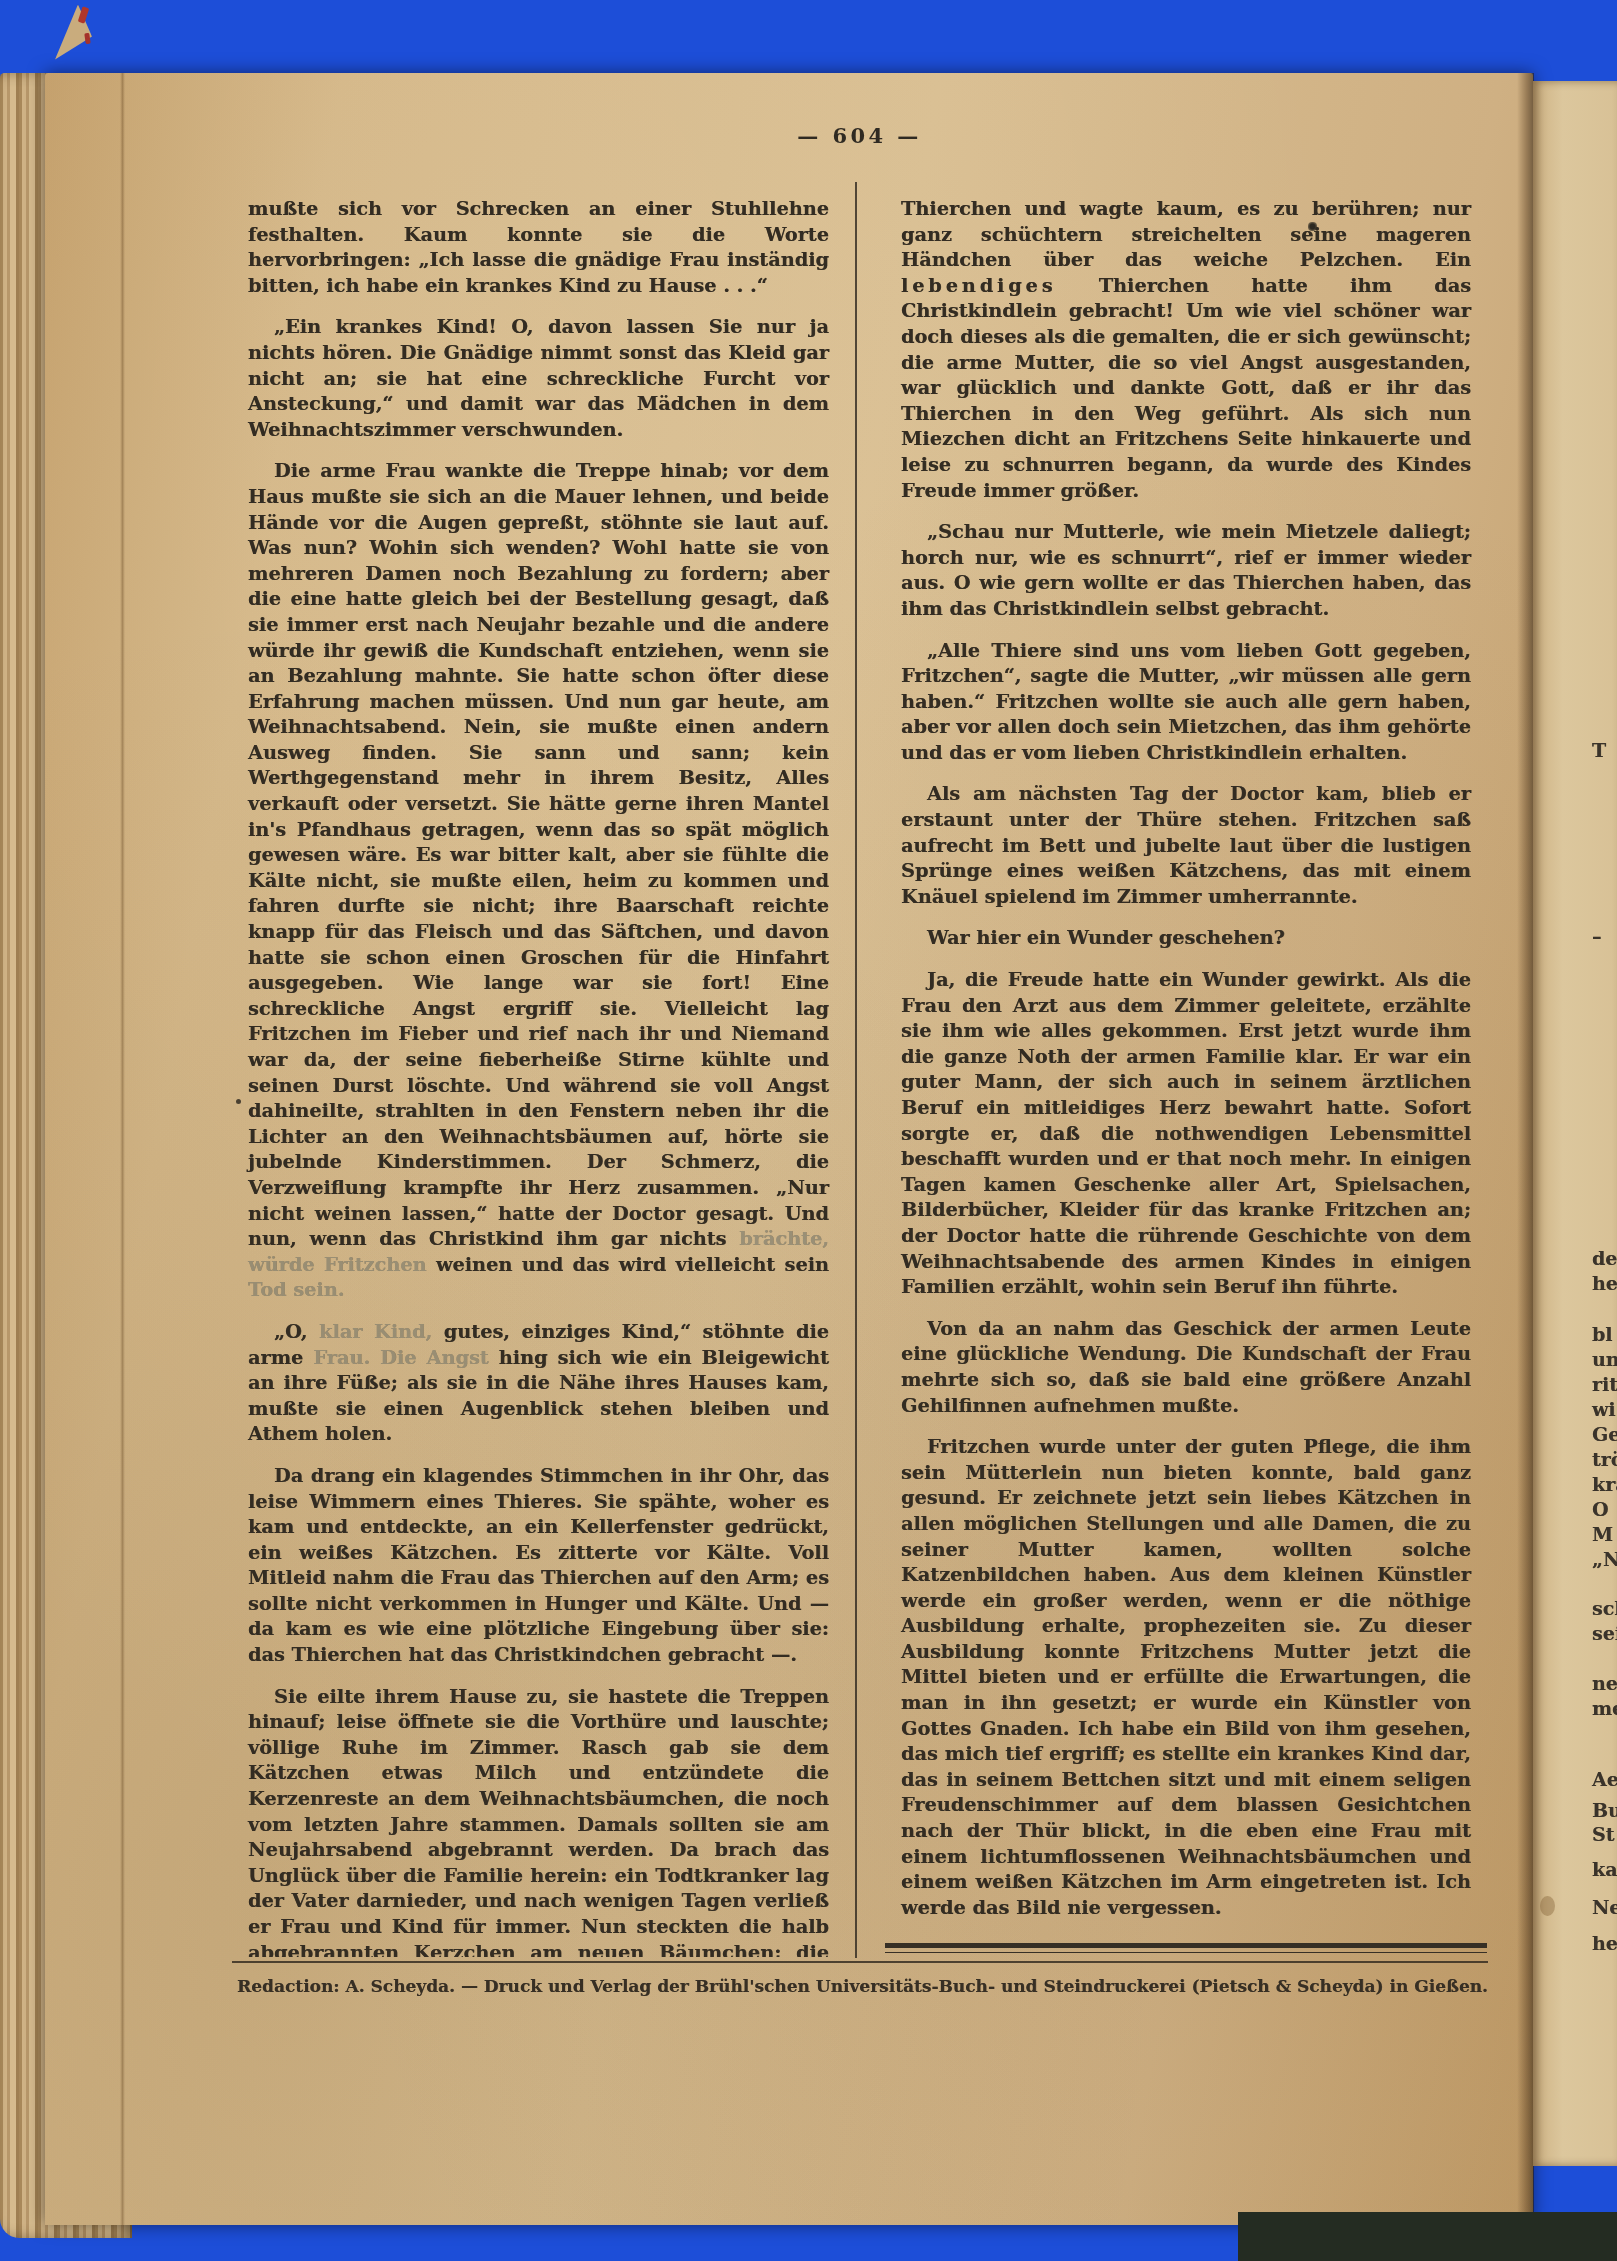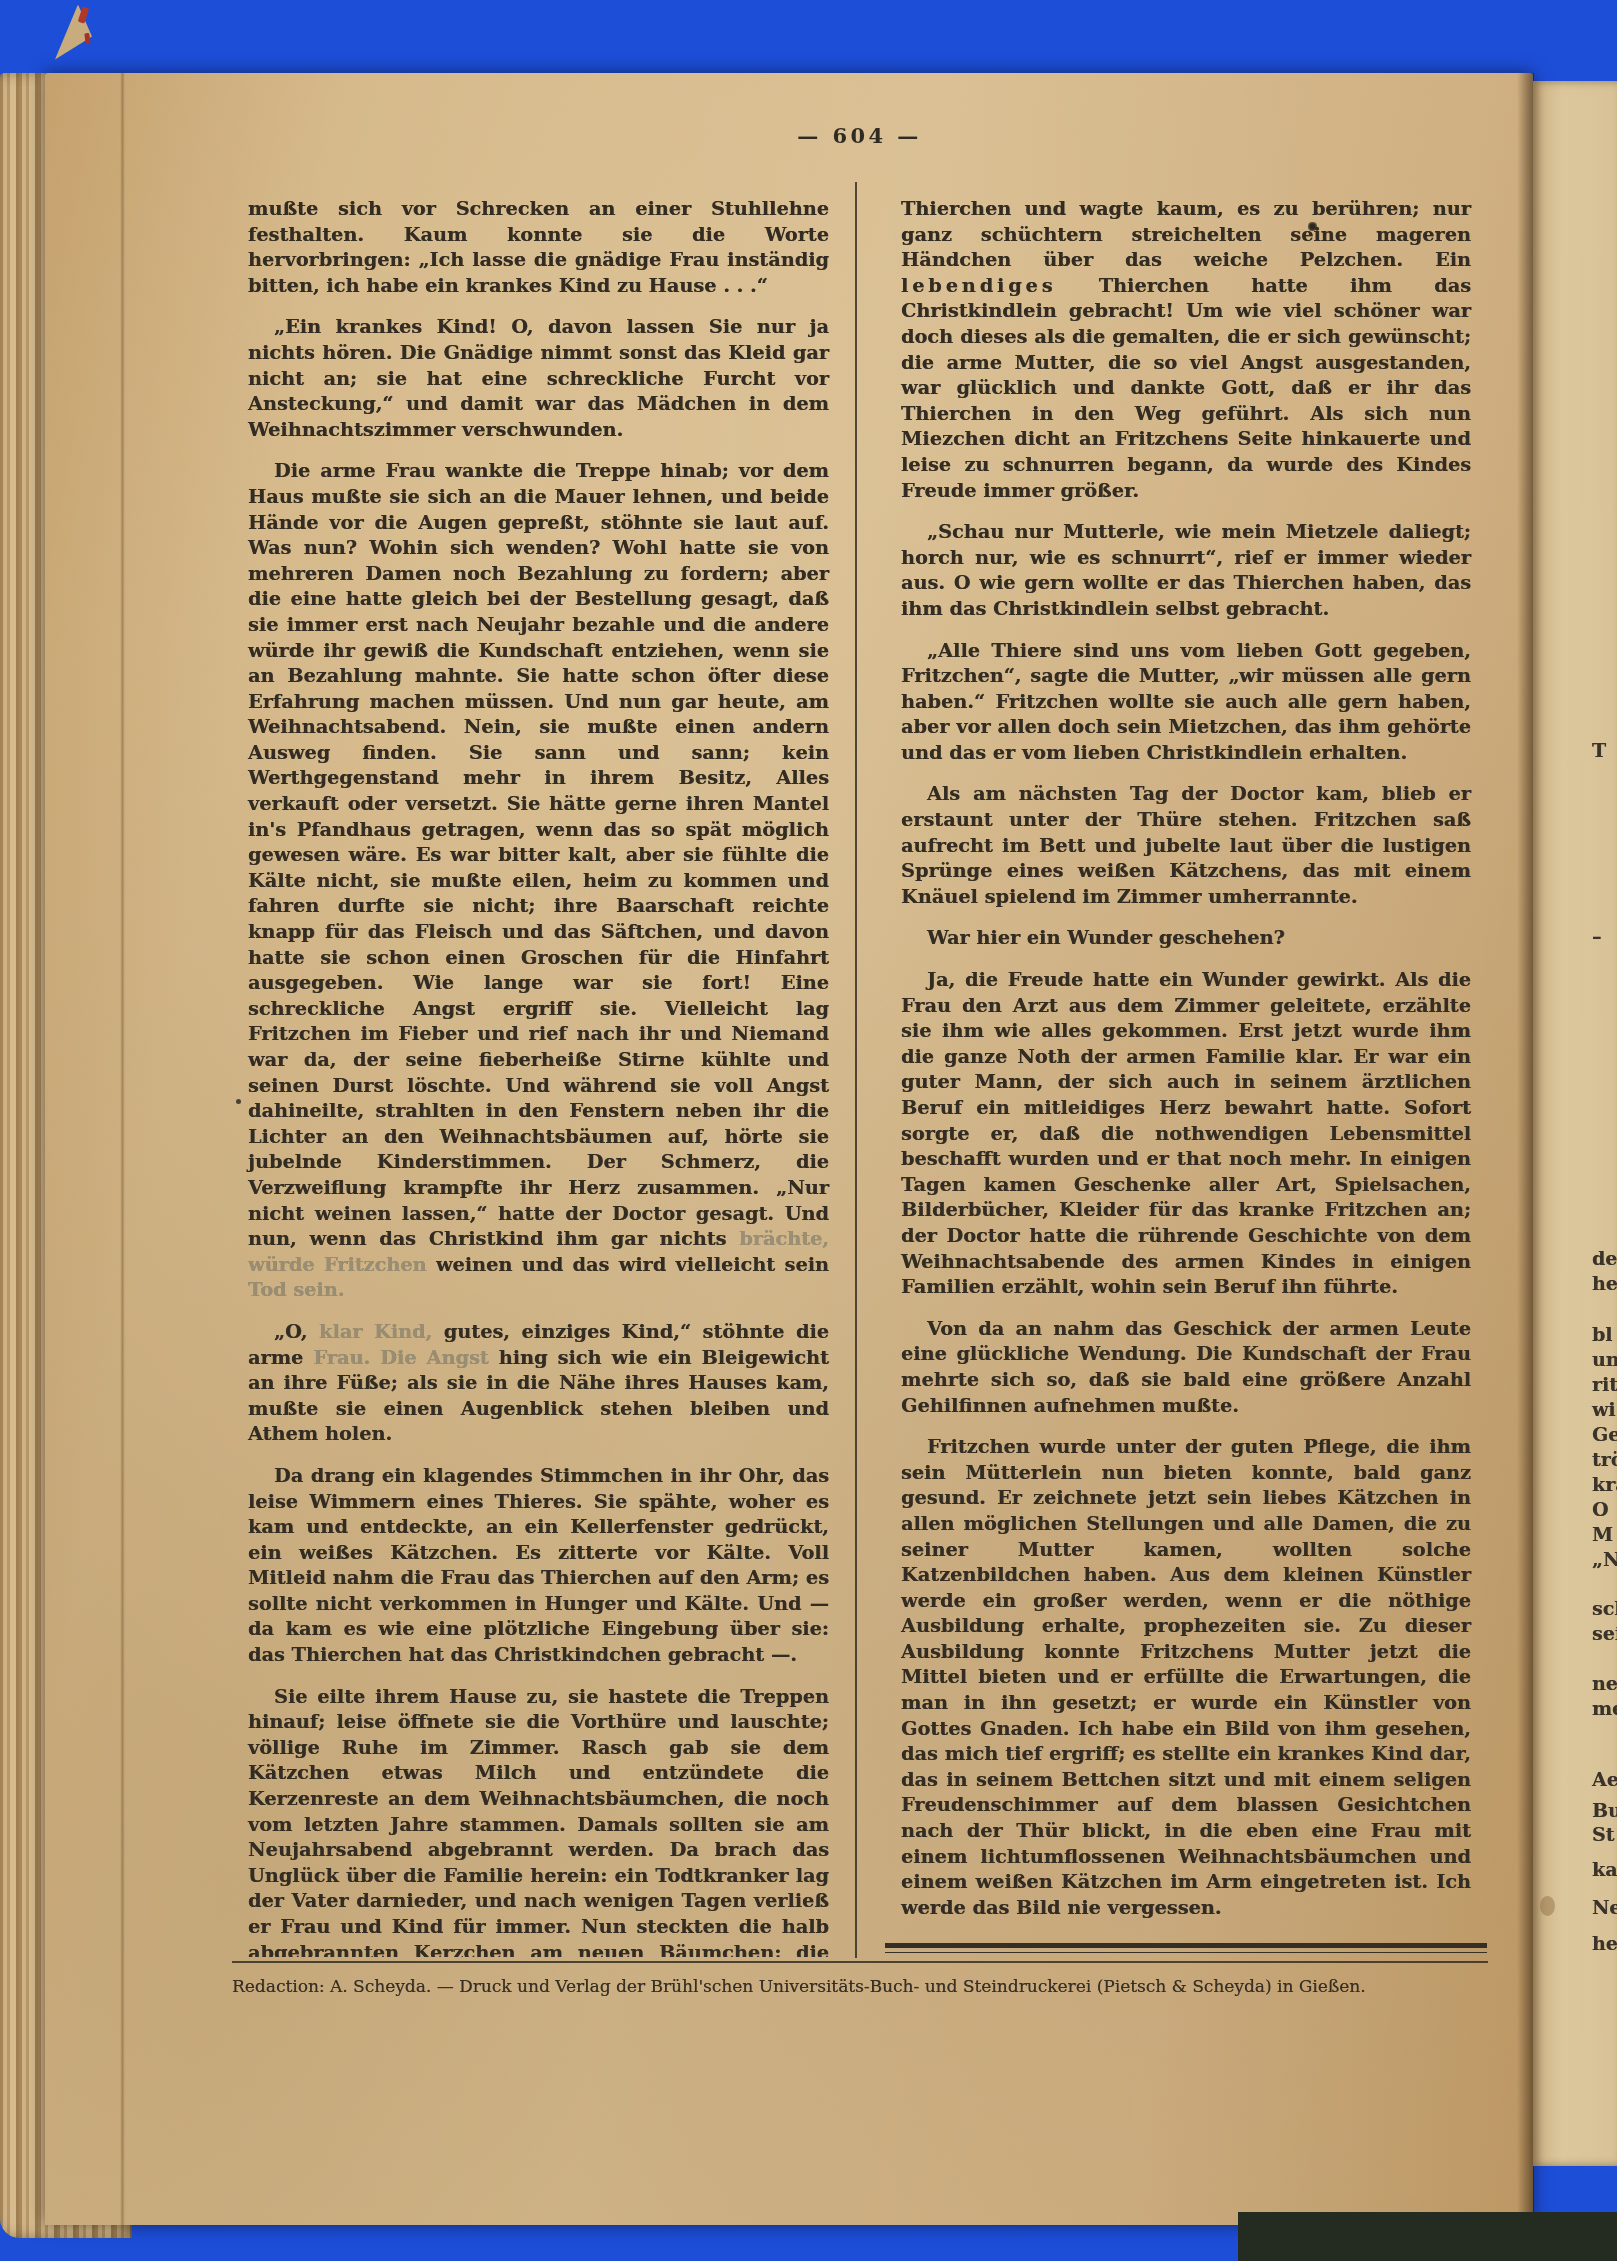--- a/index.html
+++ b/index.html
@@ -39,22 +39,22 @@
   .para.ind{text-indent:26px;}
   .faint{color:#6e7166;opacity:.55;filter:blur(0.4px);}
   .sperr{letter-spacing:.2em;}
   
   .section-divider{height:4px;margin:23px 0 17px -10.2px;border-top:5.7px solid #362f25;border-bottom:1.7px solid #362f25;}
   .poem-title{text-align:center;font-size:31px;font-weight:bold;letter-spacing:0.6px;margin:0 0 21.6px 0;color:#2e2820;}
   .stanza{margin:0 0 15.3px 0;padding-left:9px;text-align:center;font-size:17.6px;line-height:24.4px;}
   .stanza div{white-space:nowrap;}
   
   .footer-rule{position:absolute;left:187px;top:1888px;width:1256px;border-top:2.3px solid rgba(45,38,28,.8);}
-  .footer-text{position:absolute;left:187px;top:1903px;width:1256px;text-align:left;
-    font-size:17px;font-weight:normal;color:#372f24;text-shadow:0.3px 0 0 rgba(55,47,36,.6);}
+  .footer-text{position:absolute;left:187px;top:1903px;width:1256px;text-align:right;
+    font-size:17px;font-weight:bold;color:#372f24;text-shadow:0.3px 0 0 rgba(55,47,36,.6);}
   
   .corner-triangle{position:absolute;left:55px;top:4.5px;width:37px;height:55px;background:#c9ac7d;
     clip-path:polygon(62% 0, 100% 58%, 0 100%);box-shadow:0 0 4.5px rgba(0,0,0,.6);}
   .red-mark-1{position:absolute;left:80px;top:6.8px;width:6.8px;height:16px;background:#b0372b;transform:rotate(18deg);border-radius:1.7px;}
   .red-mark-2{position:absolute;left:85px;top:33px;width:5.1px;height:11.4px;background:#a5322a;transform:rotate(-8deg);border-radius:1.7px;}
   .ink-speck{position:absolute;left:1263px;top:149px;width:8.5px;height:8.5px;background:radial-gradient(circle,#2e2a22 40%,rgba(46,42,34,.2));border-radius:45%;}
   .margin-dot{position:absolute;left:191px;top:1026px;width:5.1px;height:5.1px;background:rgba(40,35,27,.8);border-radius:50%;}
   .paper-blemish{position:absolute;left:1540px;top:1896px;width:14.8px;height:20.4px;background:rgba(118,84,40,.35);border-radius:50%;}
   .bottom-cover{position:absolute;left:1238px;top:2212px;width:380px;height:49px;background:#242c22;}
 </style>

